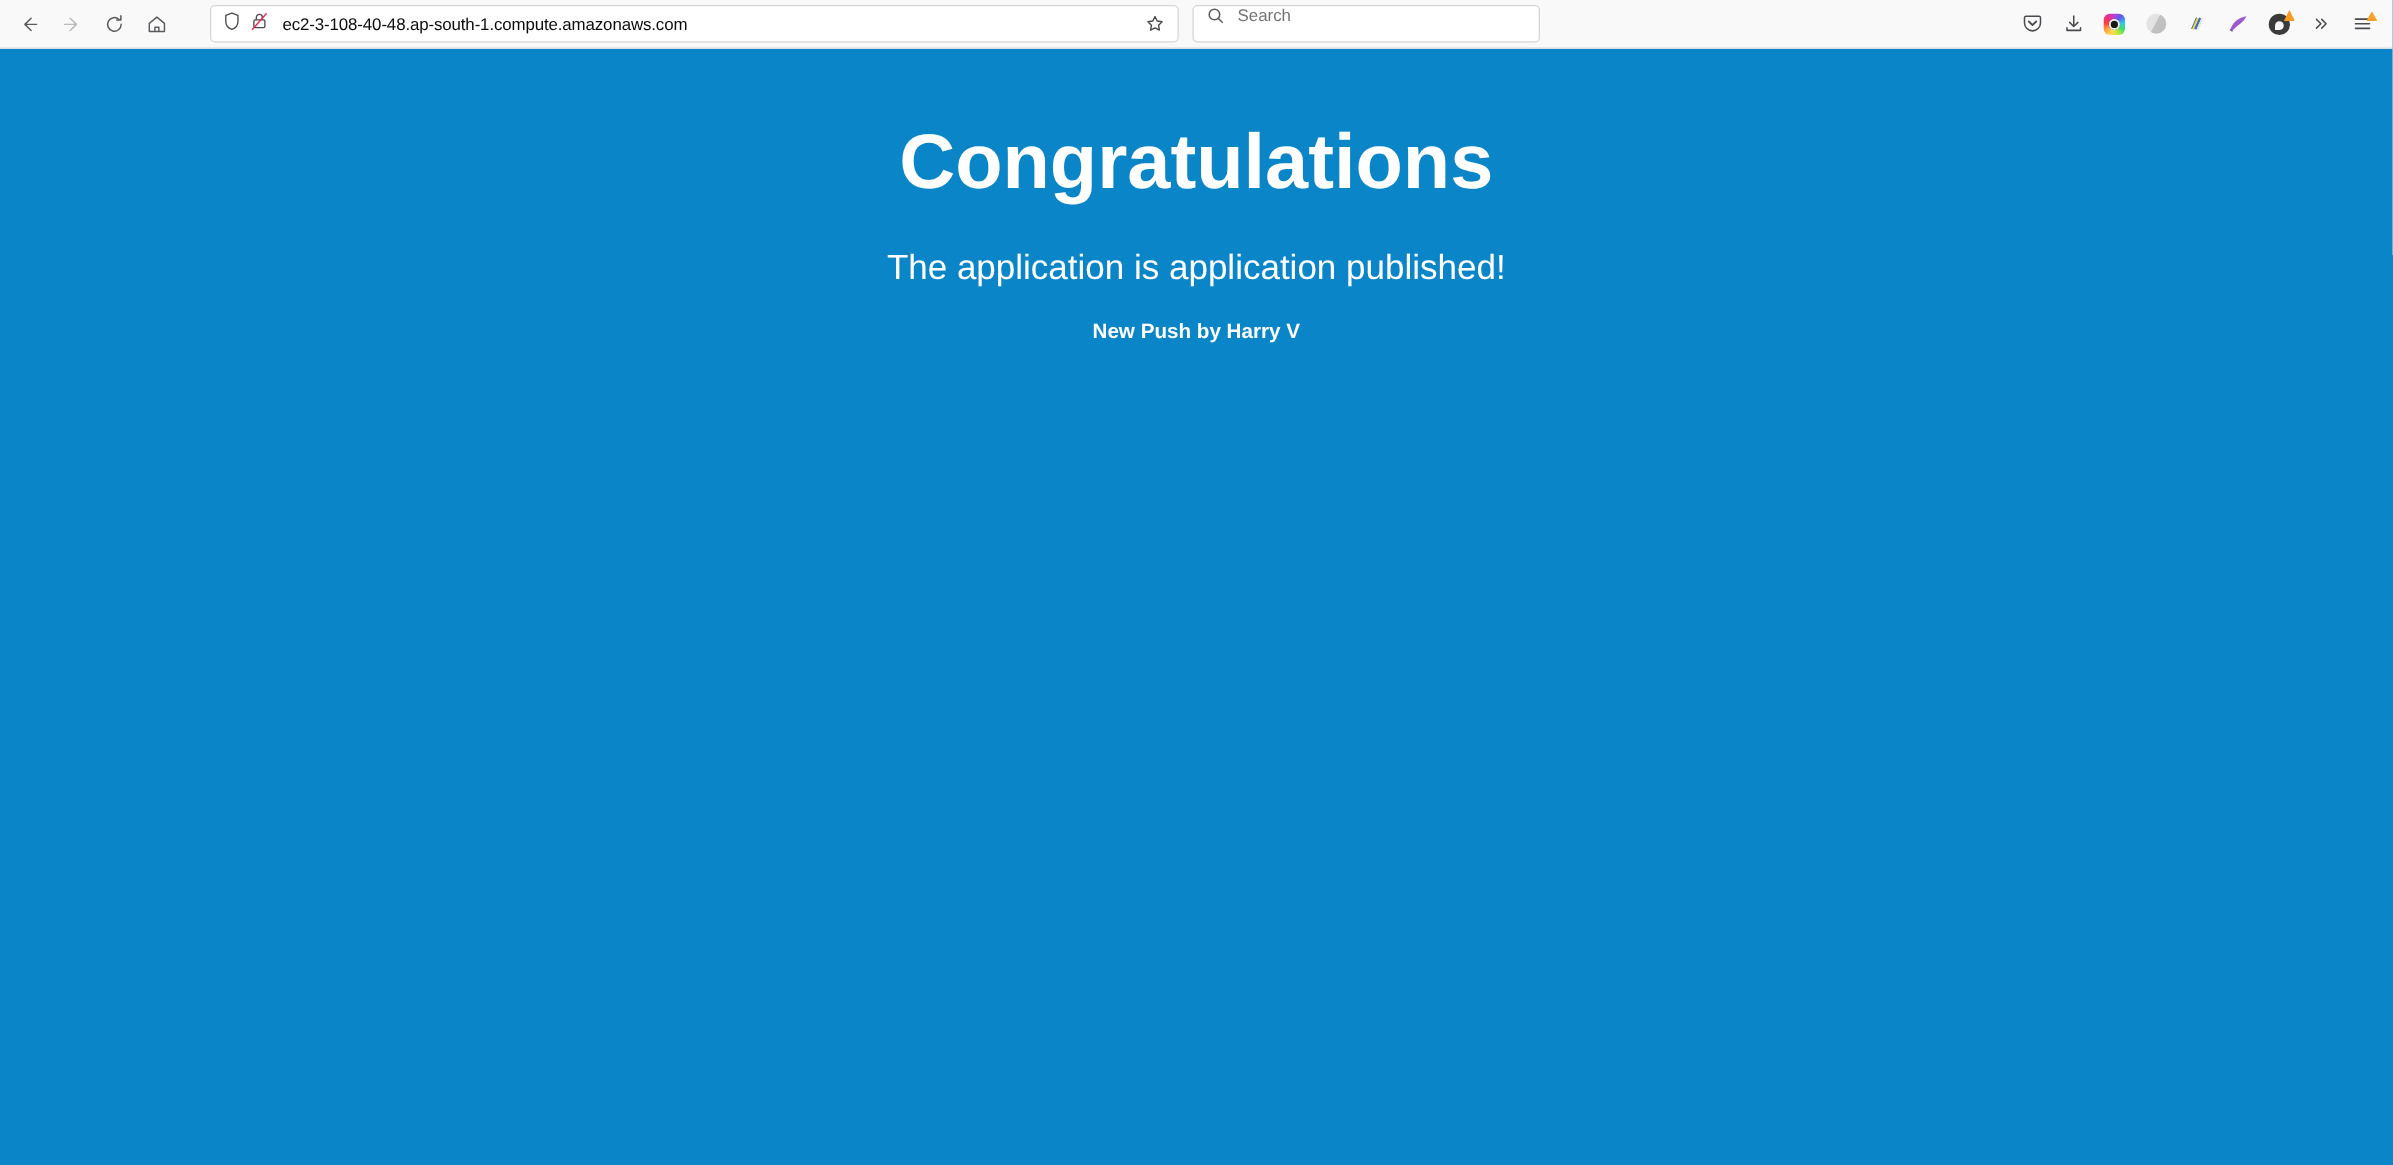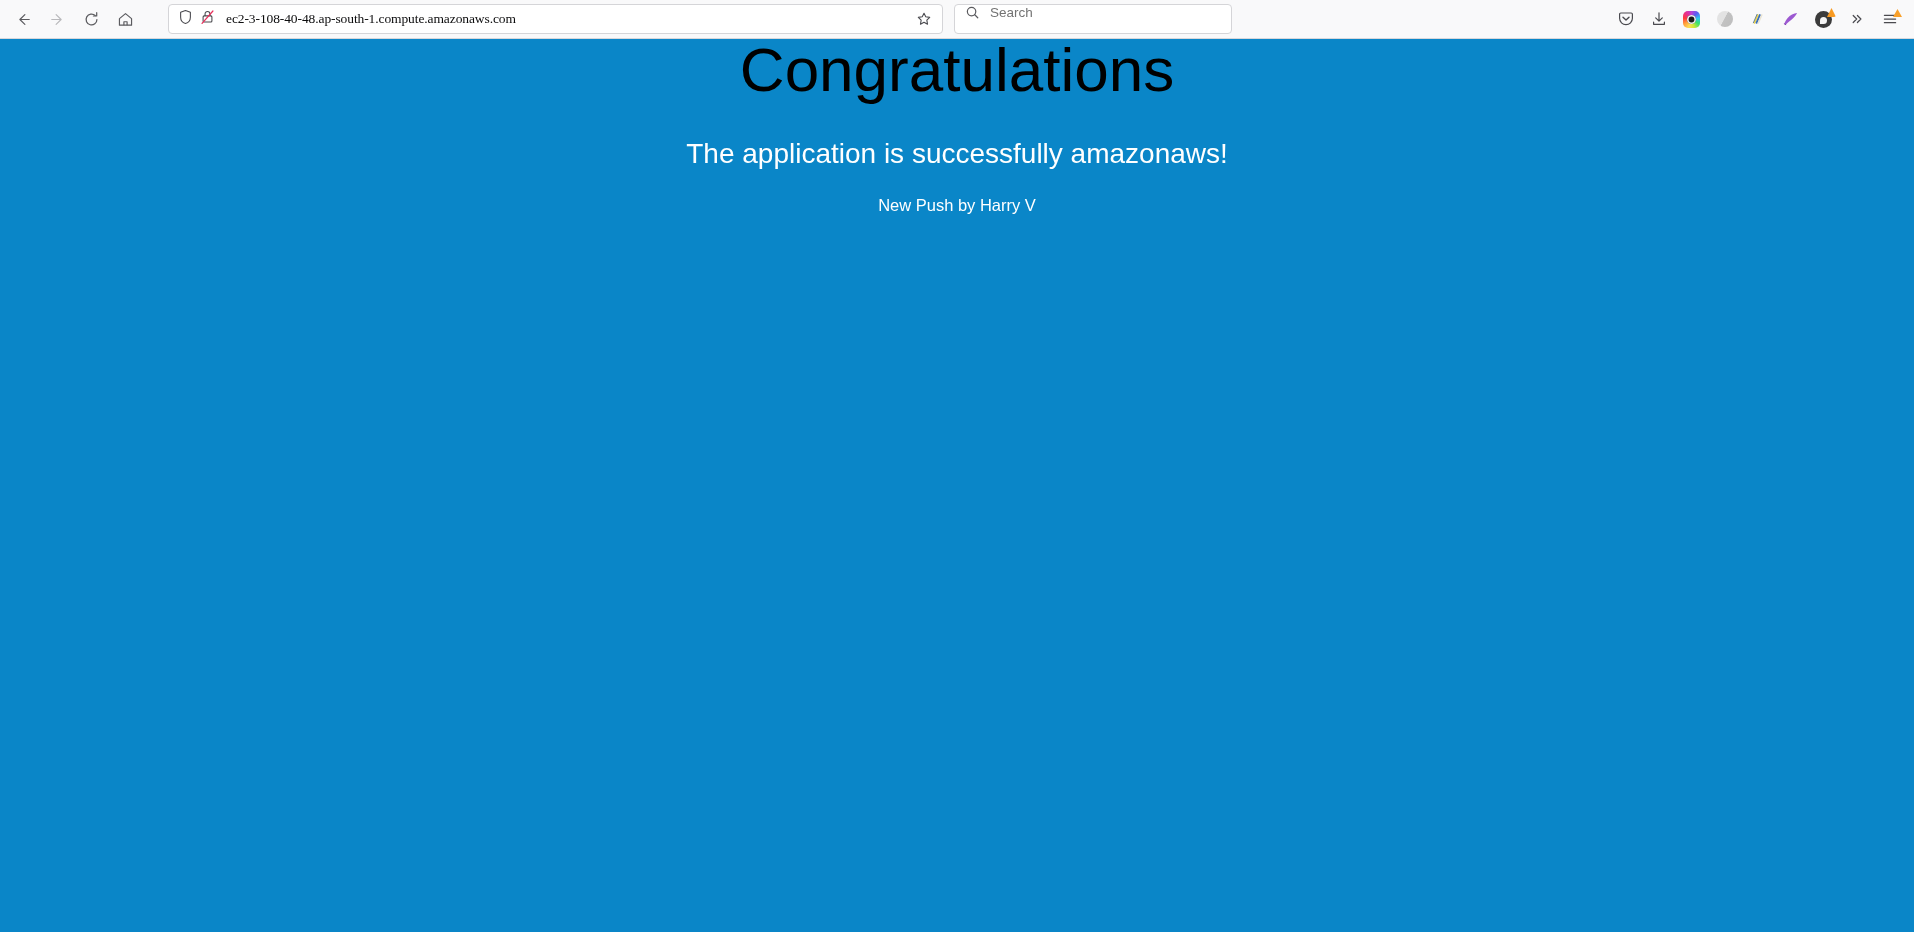--- a/index.html
+++ b/index.html
@@ -45,21 +45,20 @@
     border: none;
     cursor: pointer;
   }
 
   .tb-btn svg { display: block; }
 
   
   .urlbar-wrap {
     margin-left: 26px;
     flex: 0 0 auto;
-    font-family: Liberation Serif, serif;
   }
 
   .urlbar {
     width: 775px;
     height: 30px;
     background: #ffffff;
     border: 1px solid #d5d5d8;
     border-radius: 4px;
     display: flex;
     align-items: center;
@@ -208,39 +207,40 @@
     width: 1914px;
     height: 893px;
     background: #0a86c8;
     padding-top: 0px;
     text-align: center;
     overflow: hidden;
   }
 
   .page-heading {
     font-family: "Liberation Sans", sans-serif;
-    font-weight: 400;
+    font-weight: 700;
     font-size: 62px;
     line-height: 1;
-    color: #000000;
+    color: #ffffff;
+    padding-top: 60px;
     letter-spacing: 0px;
   }
 
   .page-subheading {
     font-family: "Liberation Sans", sans-serif;
     font-weight: 400;
     font-size: 28px;
     line-height: 1;
     color: #ffffff;
     margin-top: 39px;
   }
 
   .page-note {
     font-family: "Liberation Sans", sans-serif;
-    font-weight: 400;
+    font-weight: 700;
     font-size: 16.5px;
     line-height: 1;
     color: #ffffff;
     margin-top: 29px;
   }
 </style>
 </head>
 <body>
 
 <div class="browser-toolbar">
@@ -373,15 +373,15 @@
         <path d="M3.4 5.3h11.2M3.4 9h11.2M3.4 12.7h11.2" stroke="#4a4a4f" stroke-width="1.25" stroke-linecap="round"></path>
       </svg>
       <span class="menu-badge"></span>
     </div>
 
   </div>
 </div>
 
 <div class="page" style="background: rgb(10, 134, 200);">
   <h1 class="page-heading">Congratulations</h1>
-  <p class="page-subheading">The application is successfully amazonaws!</p>
+  <p class="page-subheading">The application is application published!</p>
   <p class="page-note">New Push by Harry V</p>
 </div>
 
 </body></html>

